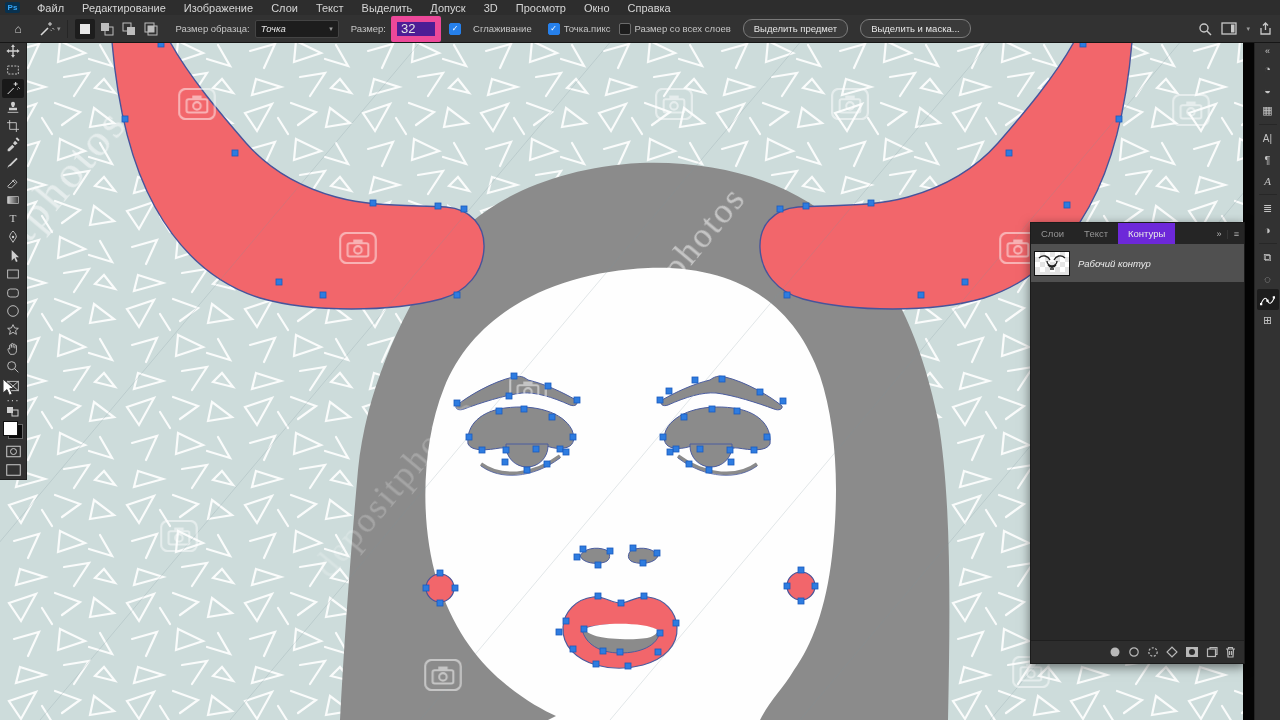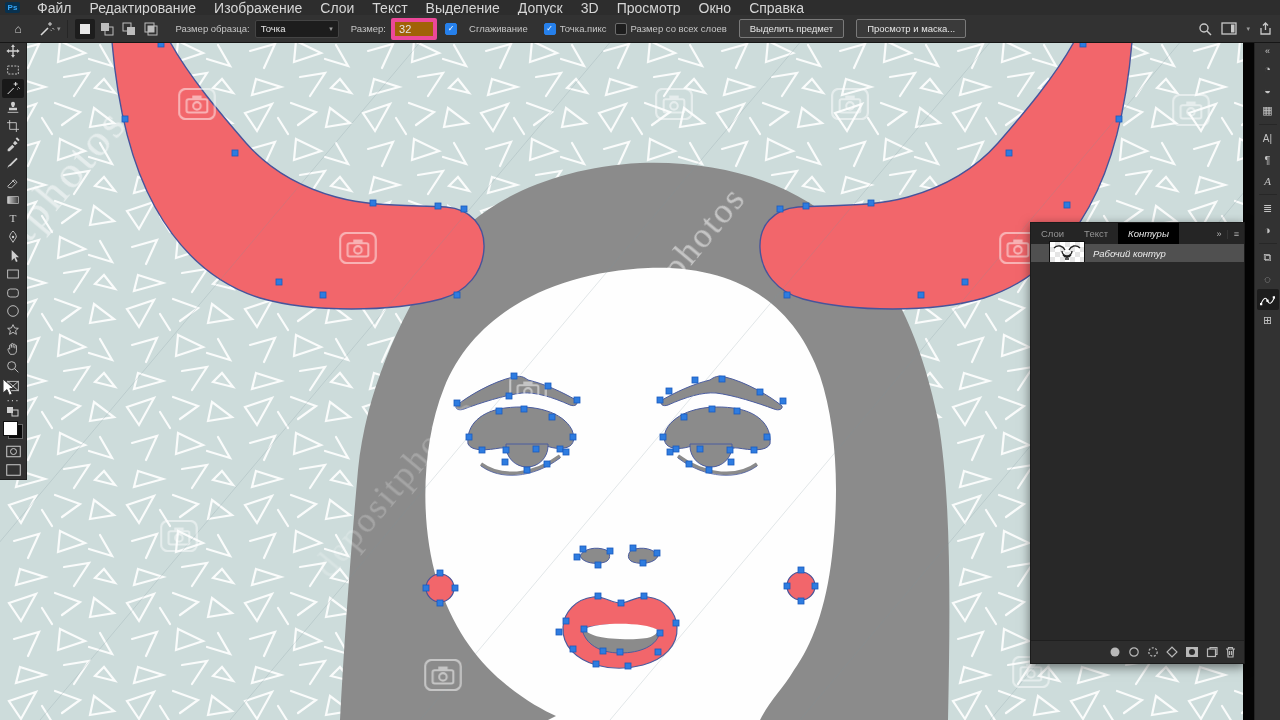--- a/index.html
+++ b/index.html
@@ -4,41 +4,41 @@
 <style>
   html,body{margin:0;padding:0;background:#1e1e1e;width:1280px;height:720px;overflow:hidden;
     font-family:"Liberation Sans","DejaVu Sans",sans-serif;-webkit-font-smoothing:antialiased;}
   #app{position:relative;width:1280px;height:720px;background:#323232;}
 
   
   #menubar{position:absolute;left:0;top:0;width:1280px;height:15px;background:#2d2d2d;
     display:flex;align-items:center;gap:0;border-bottom:1px solid #232323;z-index:40;}
   #pslogo{width:15px;height:11px;background:#08314f;color:#34a6f8;font-size:8px;font-weight:bold;
     display:flex;align-items:center;justify-content:center;border-radius:2px;margin:0 8px 0 5px;}
-  .menuitem{color:#d6d6d6;font-size:14px;padding:0 9px;height:15px;display:flex;align-items:center;cursor:default;}
+  .menuitem{color:#d6d6d6;font-size:11px;padding:0 9px;height:15px;display:flex;align-items:center;cursor:default;}
 
   
   #optionsbar{position:absolute;left:0;top:15px;width:1280px;height:27px;background:#323232;
     border-bottom:1px solid #161616;display:flex;align-items:center;z-index:40;color:#d8d8d8;font-size:9.5px;}
   .ob-sep{width:1px;height:18px;background:#262626;margin:0 6px;}
   .ob-icon{color:#c9c9c9;display:flex;align-items:center;justify-content:center;}
   #home-icon{margin-left:8px;width:20px;font-size:12px;}
   #wand-chip{display:flex;align-items:center;gap:2px;margin-left:10px;}
   .mode-box{width:20px;height:20px;display:flex;align-items:center;justify-content:center;margin:0 1px;border-radius:2px;}
   .mode-box.active{background:#1d1d1d;}
   .label{color:#c6c6c6;margin:0 5px;white-space:nowrap;}
   .field{background:#1d1d1d;border:1px solid #444;border-radius:2px;height:16px;color:#e4e4e4;
-    font-size:9.5px;display:flex;align-items:center;padding:0 5px;}
+    font-size:9.5px;display:flex;align-items:center;padding:0 5px;font-style:italic;}
   #samplesize-select{width:72px;justify-content:space-between;}
-  #tolerance-input{width:30px;background:#a16207;border:4px solid #ec4899;border-radius:2px;height:14px;
-    color:#e4e4e4;font-size:11px;padding:0 4px;}
+  #tolerance-input{width:30px;background:#4c1d95;border:6px solid #ec4899;border-radius:2px;height:14px;
+    color:#e4e4e4;font-size:13px;padding:0 4px;}
   .cb{width:10px;height:10px;border:1px solid #6b6b6b;border-radius:2px;background:#1d1d1d;margin:0 4px 0 8px;
     display:inline-flex;align-items:center;justify-content:center;color:#fff;font-size:8px;line-height:1;}
   .cb.on{background:#2680eb;border-color:#2680eb;}
-  .ob-btn{border:1px solid #7a7a7a;border-radius:2px;height:17px;padding:0 10px;display:flex;align-items:center;
+  .ob-btn{border:1px solid #7a7a7a;border-radius:9px;height:17px;padding:0 10px;display:flex;align-items:center;
     color:#e6e6e6;background:#3a3a3a;margin-left:12px;font-size:9.5px;white-space:nowrap;}
   #ob-right{margin-left:auto;display:flex;align-items:center;gap:9px;padding-right:8px;}
 
   
   #canvas-wrap{position:absolute;left:0;top:42px;width:1243px;height:678px;background:#cddcdb;z-index:1;}
   #pasteboard{position:absolute;left:1243px;top:42px;width:11px;height:678px;background:#050505;z-index:5;}
 
   
   #toolbar{position:absolute;left:0;top:42px;width:26px;height:437px;background:#323232;
     border-right:1px solid #212121;border-bottom:1px solid #212121;z-index:30;display:flex;flex-direction:column;align-items:center;}
@@ -57,23 +57,23 @@
   .rs-icon{width:22px;height:21px;display:flex;align-items:center;justify-content:center;color:#c4c4c4;font-size:11px;}
   .rs-icon.small{font-size:9px;height:14px;}
   .rs-icon.selected{background:#1d1d1d;border-radius:2px;color:#fff;}
   .rs-div{width:18px;height:1px;background:#272727;margin:3px 0;}
 
   
   #paths-panel{position:absolute;left:1030px;top:222px;width:213px;height:440px;background:#282828;
     border:1px solid #1b1b1b;box-shadow:0 3px 10px rgba(0,0,0,.5);z-index:20;display:flex;flex-direction:column;}
   #panel-tabs{height:21px;background:#252525;display:flex;align-items:stretch;font-size:9.5px;color:#969696;}
   .ptab{padding:0 10px;display:flex;align-items:center;}
-  .ptab.active{background:#000000;color:#e8e8e8;font-style:italic;}
+  .ptab.active{background:#6d28d9;color:#e8e8e8;}
   #panel-tabs-right{margin-left:auto;display:flex;align-items:center;gap:5px;color:#b5b5b5;padding-right:5px;font-size:9px;}
-  #path-row{height:18px;background:#505050;display:flex;align-items:center;gap:9px;padding-left:19px;}
+  #path-row{height:38px;background:#505050;display:flex;align-items:center;gap:9px;padding-left:4px;}
   #path-thumb{width:34px;height:23px;background:#e9e9e9;outline:1px solid #111;}
   #path-row-label{color:#ececec;font-size:9.5px;font-style:italic;}
   #panel-body{flex:1;background:#282828;}
   #panel-footer{height:22px;background:#2d2d2d;border-top:1px solid #1f1f1f;display:flex;align-items:center;
     justify-content:flex-end;gap:7px;padding-right:8px;}
   .pf-icon{color:#b8b8b8;display:flex;align-items:center;}
   .pf-icon svg{display:block}
   .pf-icon .stroke{stroke:currentColor;fill:none;stroke-width:1.2;}
   .pf-icon .fill{fill:currentColor;}
 
@@ -84,21 +84,21 @@
 
 <div id="app">
 
   <div id="menubar">
     <div id="pslogo">Ps</div>
     <div class="menuitem">Файл</div>
     <div class="menuitem">Редактирование</div>
     <div class="menuitem">Изображение</div>
     <div class="menuitem">Слои</div>
     <div class="menuitem">Текст</div>
-    <div class="menuitem">Выделение</div>
+    <div class="menuitem">Выделить</div>
     <div class="menuitem">Допуск</div>
     <div class="menuitem">3D</div>
     <div class="menuitem">Просмотр</div>
     <div class="menuitem">Окно</div>
     <div class="menuitem">Справка</div>
   </div>
 
   <div id="optionsbar">
     <div class="ob-icon" id="home-icon">⌂</div>
     <div id="wand-chip">
@@ -140,21 +140,21 @@
     </div>
     <span class="label" style="margin-left:12px">Размер:</span>
     <input id="tolerance-input" value="32" style="">
     <span class="cb on">✓</span>
     <span class="label" style="margin:8px">Сглаживание</span>
     <span class="cb on">✓</span>
     <span class="label" style="margin:0">Точка.пикс</span>
     <span class="cb"></span>
     <span class="label" style="margin:0">Размер со всех слоев</span>
     <div class="ob-btn">Выделить предмет</div>
-    <div class="ob-btn">Просмотр и маска...</div>
+    <div class="ob-btn">Выделить и маска...</div>
     <div id="ob-right">
       <svg width="14" height="14" viewBox="0 0 14 14">
         <circle cx="6" cy="6" r="4" fill="none" stroke="#c9c9c9" stroke-width="1.4"></circle>
           <path d="M9,9 L13,13" stroke="#c9c9c9" stroke-width="1.4"></path>
         </svg>
       <svg width="16" height="13" viewBox="0 0 16 13">
         <rect x="1" y="1" width="14" height="11" fill="none" stroke="#c9c9c9" stroke-width="1.3"></rect>
           <rect x="10" y="2.5" width="3.5" height="8" fill="#c9c9c9"></rect>
         </svg>
       <span style="color:#9a9a9a;font-size:7px">▾</span>

